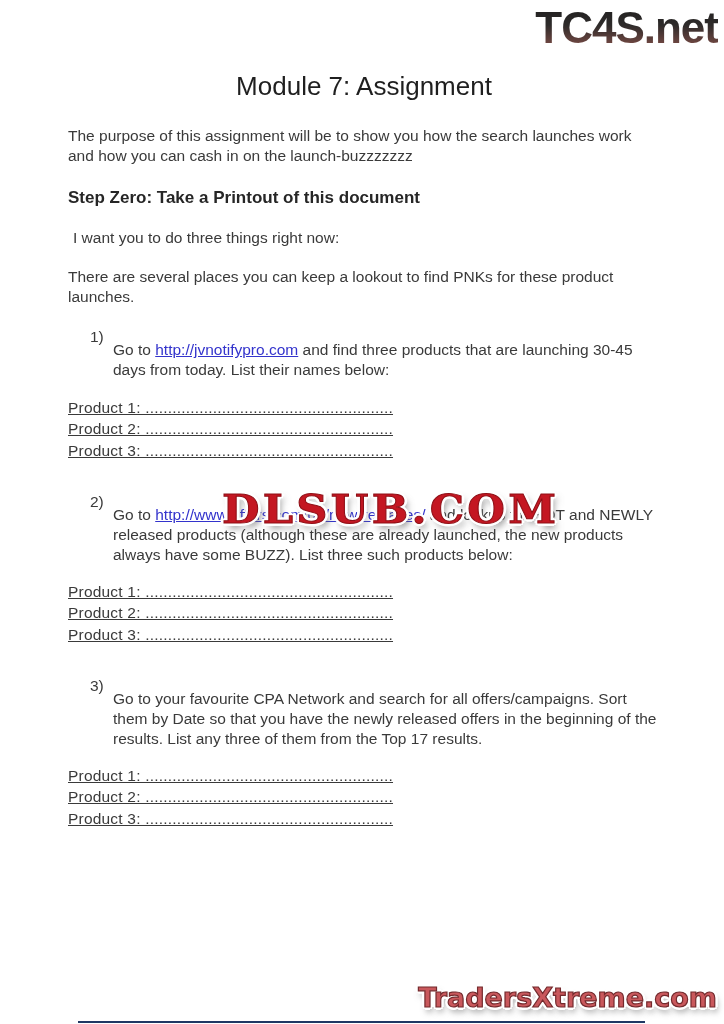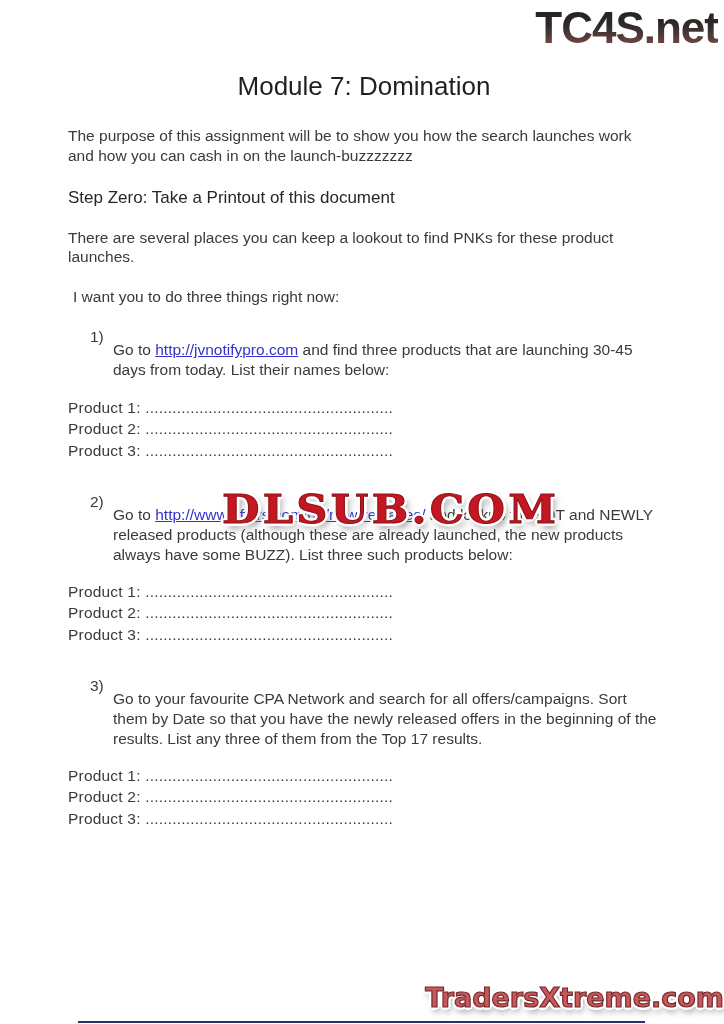--- a/index.html
+++ b/index.html
@@ -50,38 +50,38 @@
   }
 
   
   p.body-text { margin-top: 20px; max-width: 594px; }
   p.intro { margin-top: 24px; }
   p.indented { padding-left: 5px; }
   h2.step-heading {
     margin-top: 21px;
     font-size: 17px;
     line-height: 21px;
-    font-weight: normal;
+    font-weight: bold;
     color: #262626;
   }
 
   
   .task {
     display: flex;
     margin-top: 20px;
     margin-left: 22px;
     max-width: 570px;
   }
   .task.gap-large { margin-top: 31px; }
   .task .task-number { width: 23px; flex: none; }
   .task .task-text { flex: 1; margin-top: 13px; }
   a.task-link { color: #3333CC; text-decoration: underline; cursor: pointer; }
 
   
-  .product-block { margin-top: 17px; }
+  .product-block { margin-top: 17px; text-decoration: underline; }
   .product-block.gap-after-task { margin-top: 16px; }
   .product-line { line-height: 21.5px; letter-spacing: 0.2px; }
 
   
   .watermark {
     position: absolute;
     left: 222px;
     top: 486px;
     font-family: "DejaVu Serif", serif;
     font-weight: bold;
@@ -95,21 +95,21 @@
     text-shadow:
       -2px -2px 0 #fff, 2px -2px 0 #fff, -2px 2px 0 #fff, 2px 2px 0 #fff,
       -3px 0 0 #fff, 3px 0 0 #fff, 0 -3px 0 #fff, 0 3px 0 #fff,
       3px 5px 7px rgba(110,110,110,0.75);
   }
 
   
   .footer-logo {
     position: absolute;
     top: 982px;
-    right: 0;
+    right: 7px;
     font-family: "DejaVu Sans", sans-serif;
     font-weight: bold;
     font-size: 27px;
     line-height: 32px;
     color: #C9585C;
     -webkit-text-stroke: 1.2px #732a2d;
     text-shadow:
       -2px -2px 0 #fff, 2px -2px 0 #fff, -2px 2px 0 #fff, 2px 2px 0 #fff,
       -3px 0 0 #fff, 3px 0 0 #fff, 0 -3px 0 #fff, 0 3px 0 #fff,
       2px 5px 6px rgba(120,120,120,0.8);
@@ -127,31 +127,31 @@
 </style>
 </head>
 <body>
 
 <div class="page">
 
   <div class="header-logo">TC4S.net</div>
 
   <div class="content">
 
-    <h1 class="title">Module 7: Domination</h1>
+    <h1 class="title">Module 7: Assignment</h1>
 
     <p class="body-text intro">The purpose of this assignment will be to show you how the search launches work and how you can cash in on the launch-buzzzzzzz</p>
 
     <h2 class="step-heading">Step Zero: Take a Printout of this document</h2>
 
 
 
+    <p class="body-text indented">I want you to do three things right now:</p>
+
     <p class="body-text">There are several places you can keep a lookout to find PNKs for these product launches.</p>
-
-    <p class="body-text indented">I want you to do three things right now:</p>
 
     <div class="task">
       <span class="task-number">1)</span>
       <span class="task-text"><span>Go to </span><a class="task-link">http://jvnotifypro.com</a><span> and find three products that are launching 30-45 days from today. List their names below:</span></span>
     </div>
 
     <div class="product-block">
       <div class="product-line">Product 1: .......................................................</div>
       <div class="product-line">Product 2: .......................................................</div>
       <div class="product-line">Product 3: .......................................................</div>

